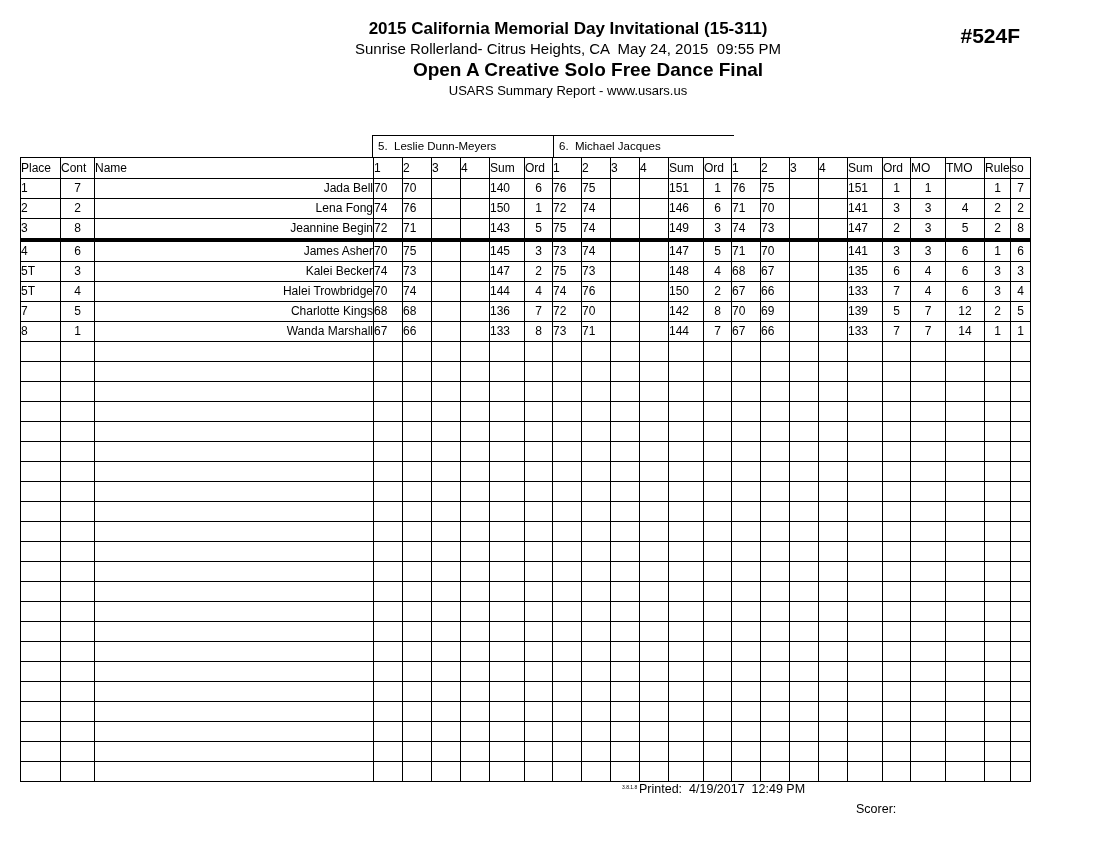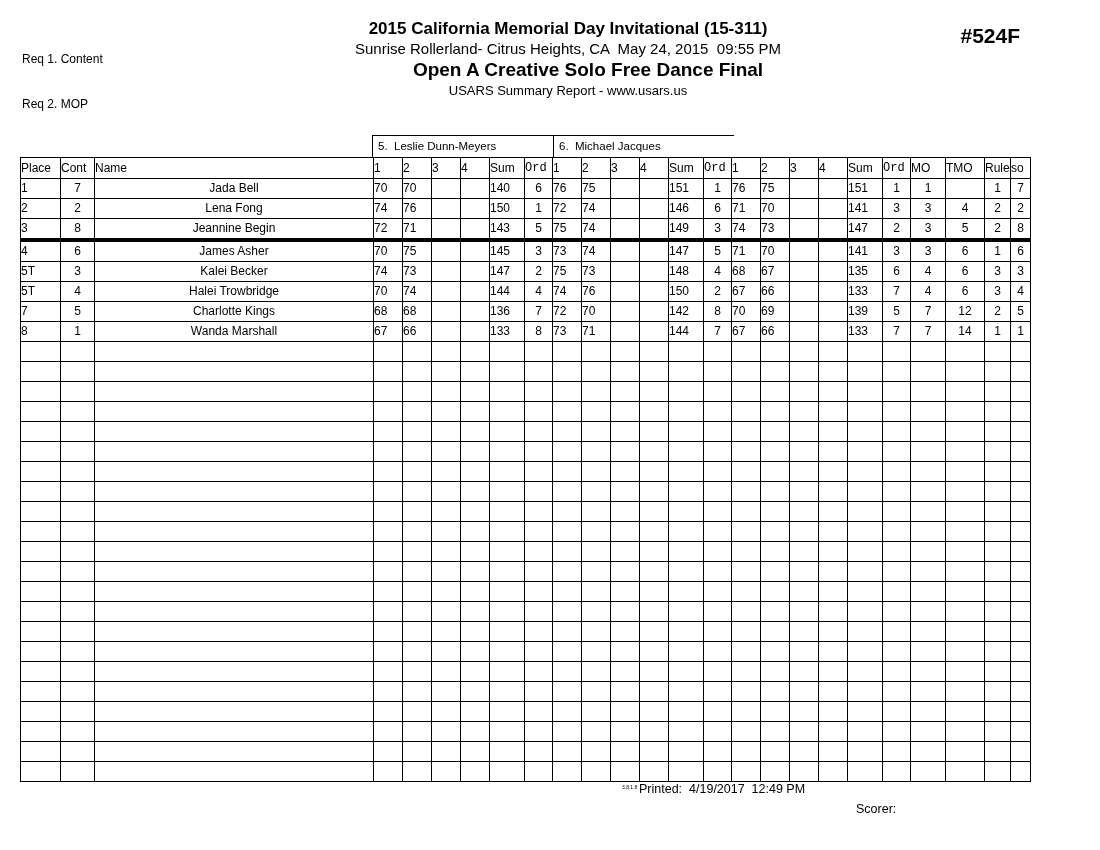--- a/index.html
+++ b/index.html
@@ -25,41 +25,37 @@
   .judge-box:last-child { border-right:4px solid #404040;margin-top:44px; }
 
   table.score { position:absolute; left:20px; top:157px; border-collapse:collapse; table-layout:fixed; }
   table.score th, table.score td {
     border:1px solid #000; padding:0; margin:0;
     font-size:12px; font-weight:normal; height:19px; line-height:19px;
     overflow:hidden; white-space:nowrap; background:#fff;
   }
   table.score th { height:20px; line-height:20px; text-align:left; }
   .al { text-align:left; padding-left:6px; }
-  .aname { text-align:center; padding-left:8px; }
+  .aname { text-align:right; padding-left:8px; }
   .aj { text-align:left; padding-left:4px; }
   .ac { text-align:center; }
   .ord { border-left:4px solid #000; border-right:4px solid #000; text-align:center; font-weight:bold; }
-  th.ord { font-weight:normal; text-align:left; padding-left:4px;font-family:Liberation Mono, monospace; }
+  th.ord { font-weight:normal; text-align:left; padding-left:4px; }
   tr.sep td { border-bottom:4px solid #000; }
   .bold { font-weight:bold; }
 
   .footer-version { position:absolute; left:622px; top:785px; font-size:5px; line-height:5px; }
   .footer-printed { position:absolute; left:639px; top:782px; font-size:12.5px; white-space:pre; }
   .footer-scorer  { position:absolute; left:856px; top:782px; font-size:12.5px; white-space:pre;margin-top:20px; }
 </style>
 </head>
 <body>
 
 <div class="page">
 
-  <div class="req-block">
-    <div>Req 1. Content</div>
-    <div>Req 2. MOP</div>
-  </div>
 
   <div class="titles">
     <div class="title-main">2015 California Memorial Day Invitational (15-311)</div>
     <div class="title-venue">Sunrise Rollerland- Citrus Heights, CA  May 24, 2015  09:55 PM</div>
     <div class="title-event">Open A Creative Solo Free Dance Final</div>
     <div class="title-report">USARS Summary Report - www.usars.us</div>
   </div>
 
   <div class="sheet-code">#524F</div>
 

